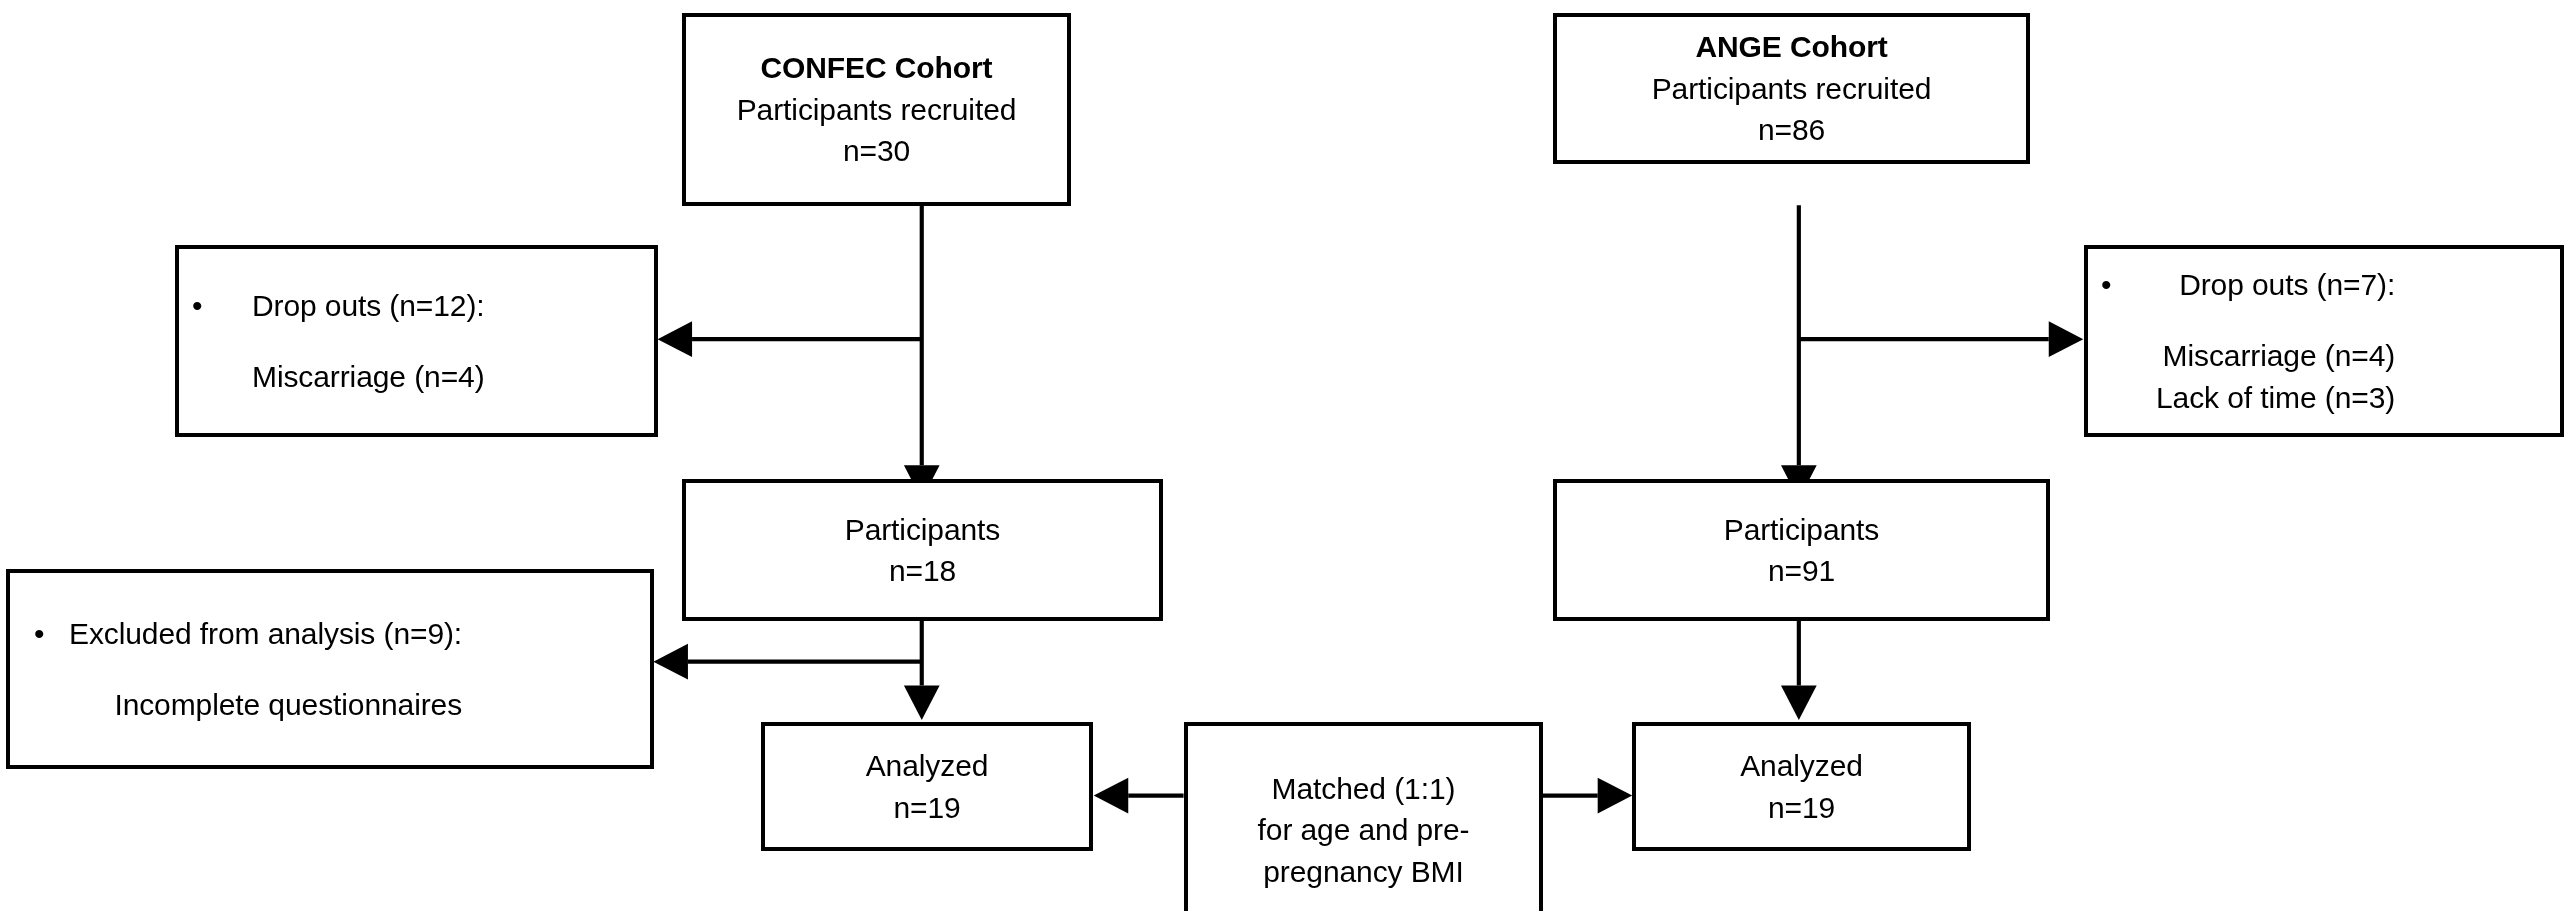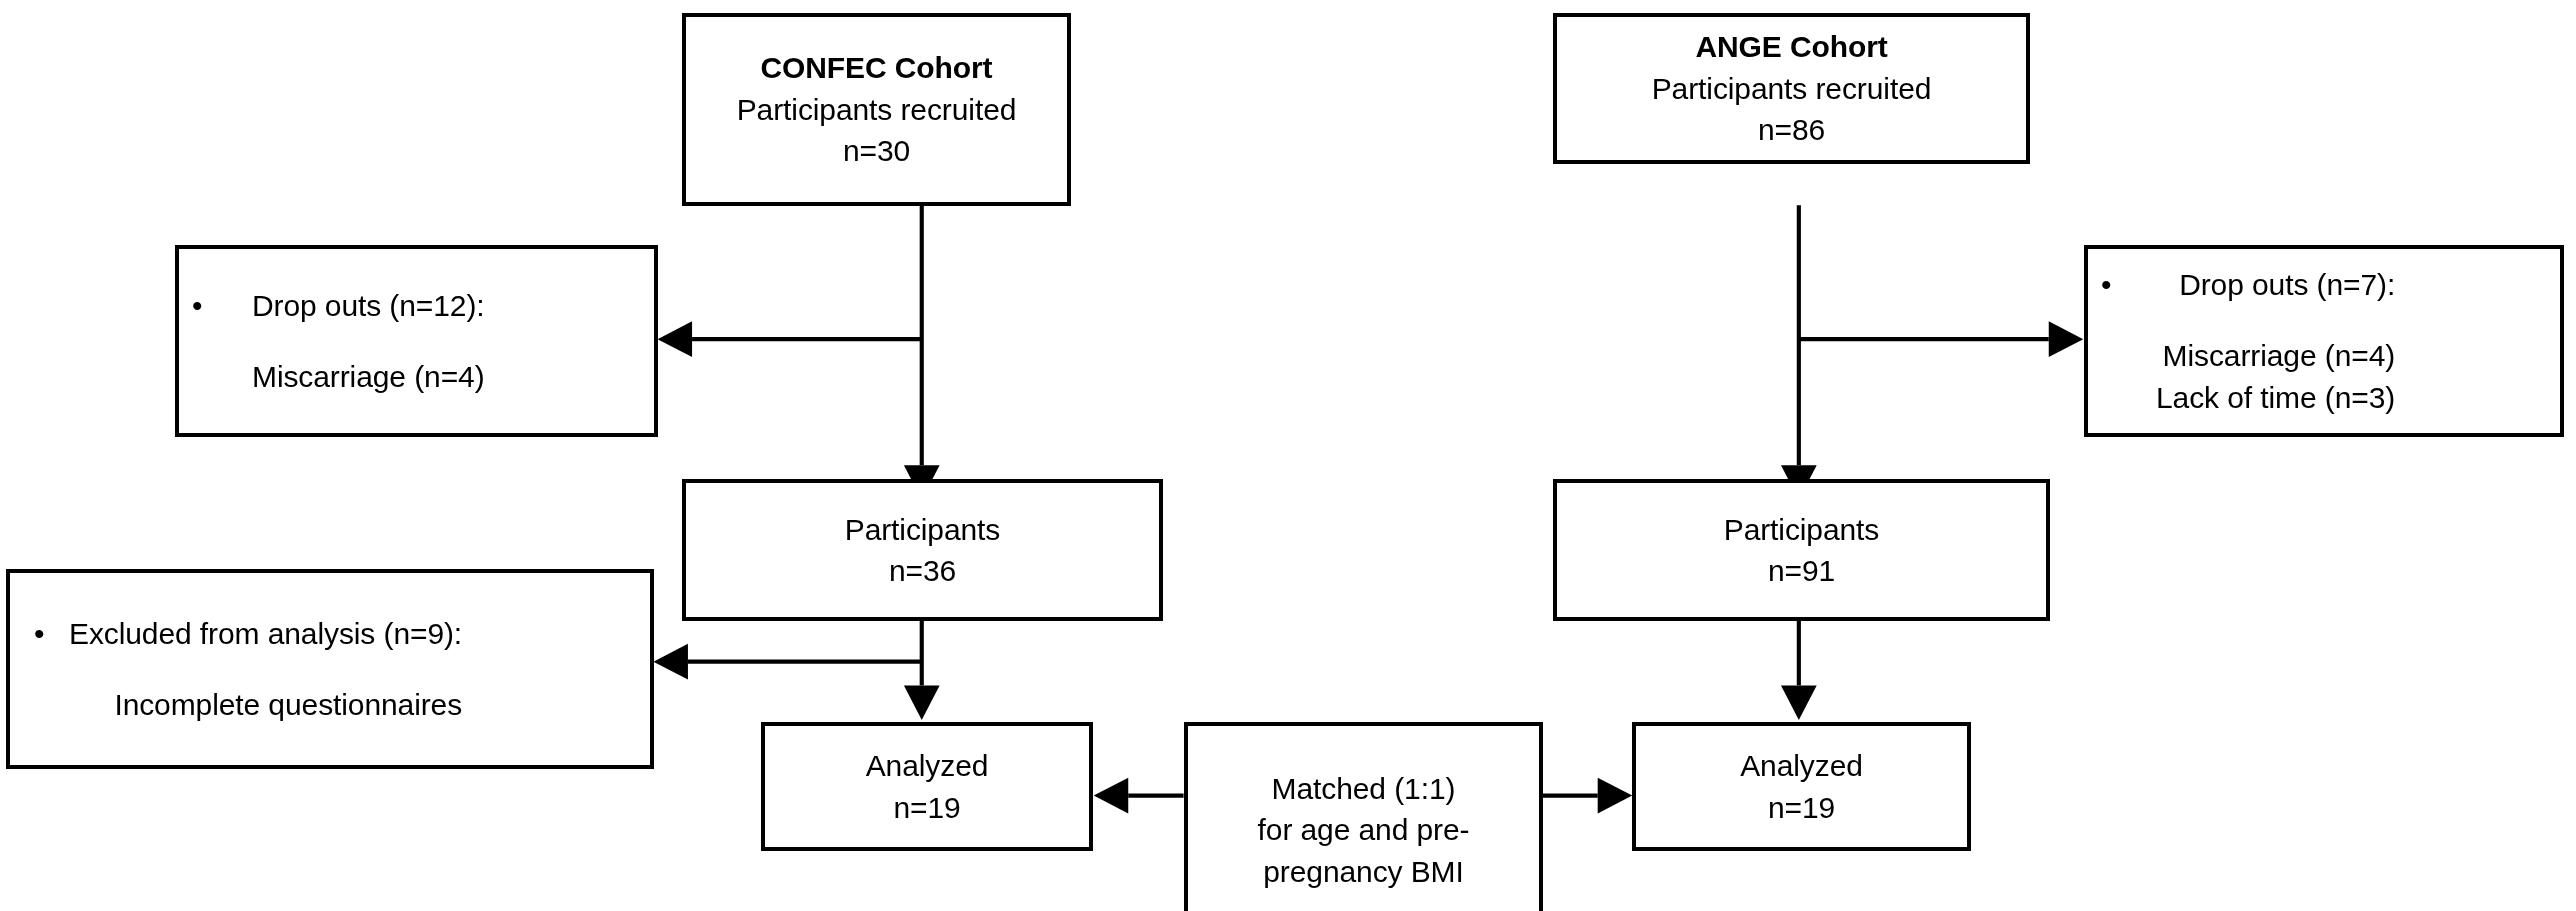--- a/index.html
+++ b/index.html
@@ -154,21 +154,21 @@
       <span class="bullet-body">
         <span class="line">Drop outs (n=7):</span>
         <span class="line indent-1">Miscarriage (n=4)</span>
         <span class="line indent-2">Lack of time (n=3)</span>
       </span>
     </div>
   </div>
 
   <div class="node" style="left:682px; top:479px; width:481px; height:142px;">
     <span class="line">Participants</span>
-    <span class="line">n=36</span>
+    <span class="line">n=18</span>
   </div>
 
   <div class="node" style="left:1553px; top:479px; width:497px; height:142px;">
     <span class="line">Participants</span>
     <span class="line">n=91</span>
   </div>
 
   <div class="node left-align" style="left:6px; top:569px; width:648px; height:200px; padding-left:24px;">
     <div class="bullet-block">
       <span class="bullet-dot">•</span>

